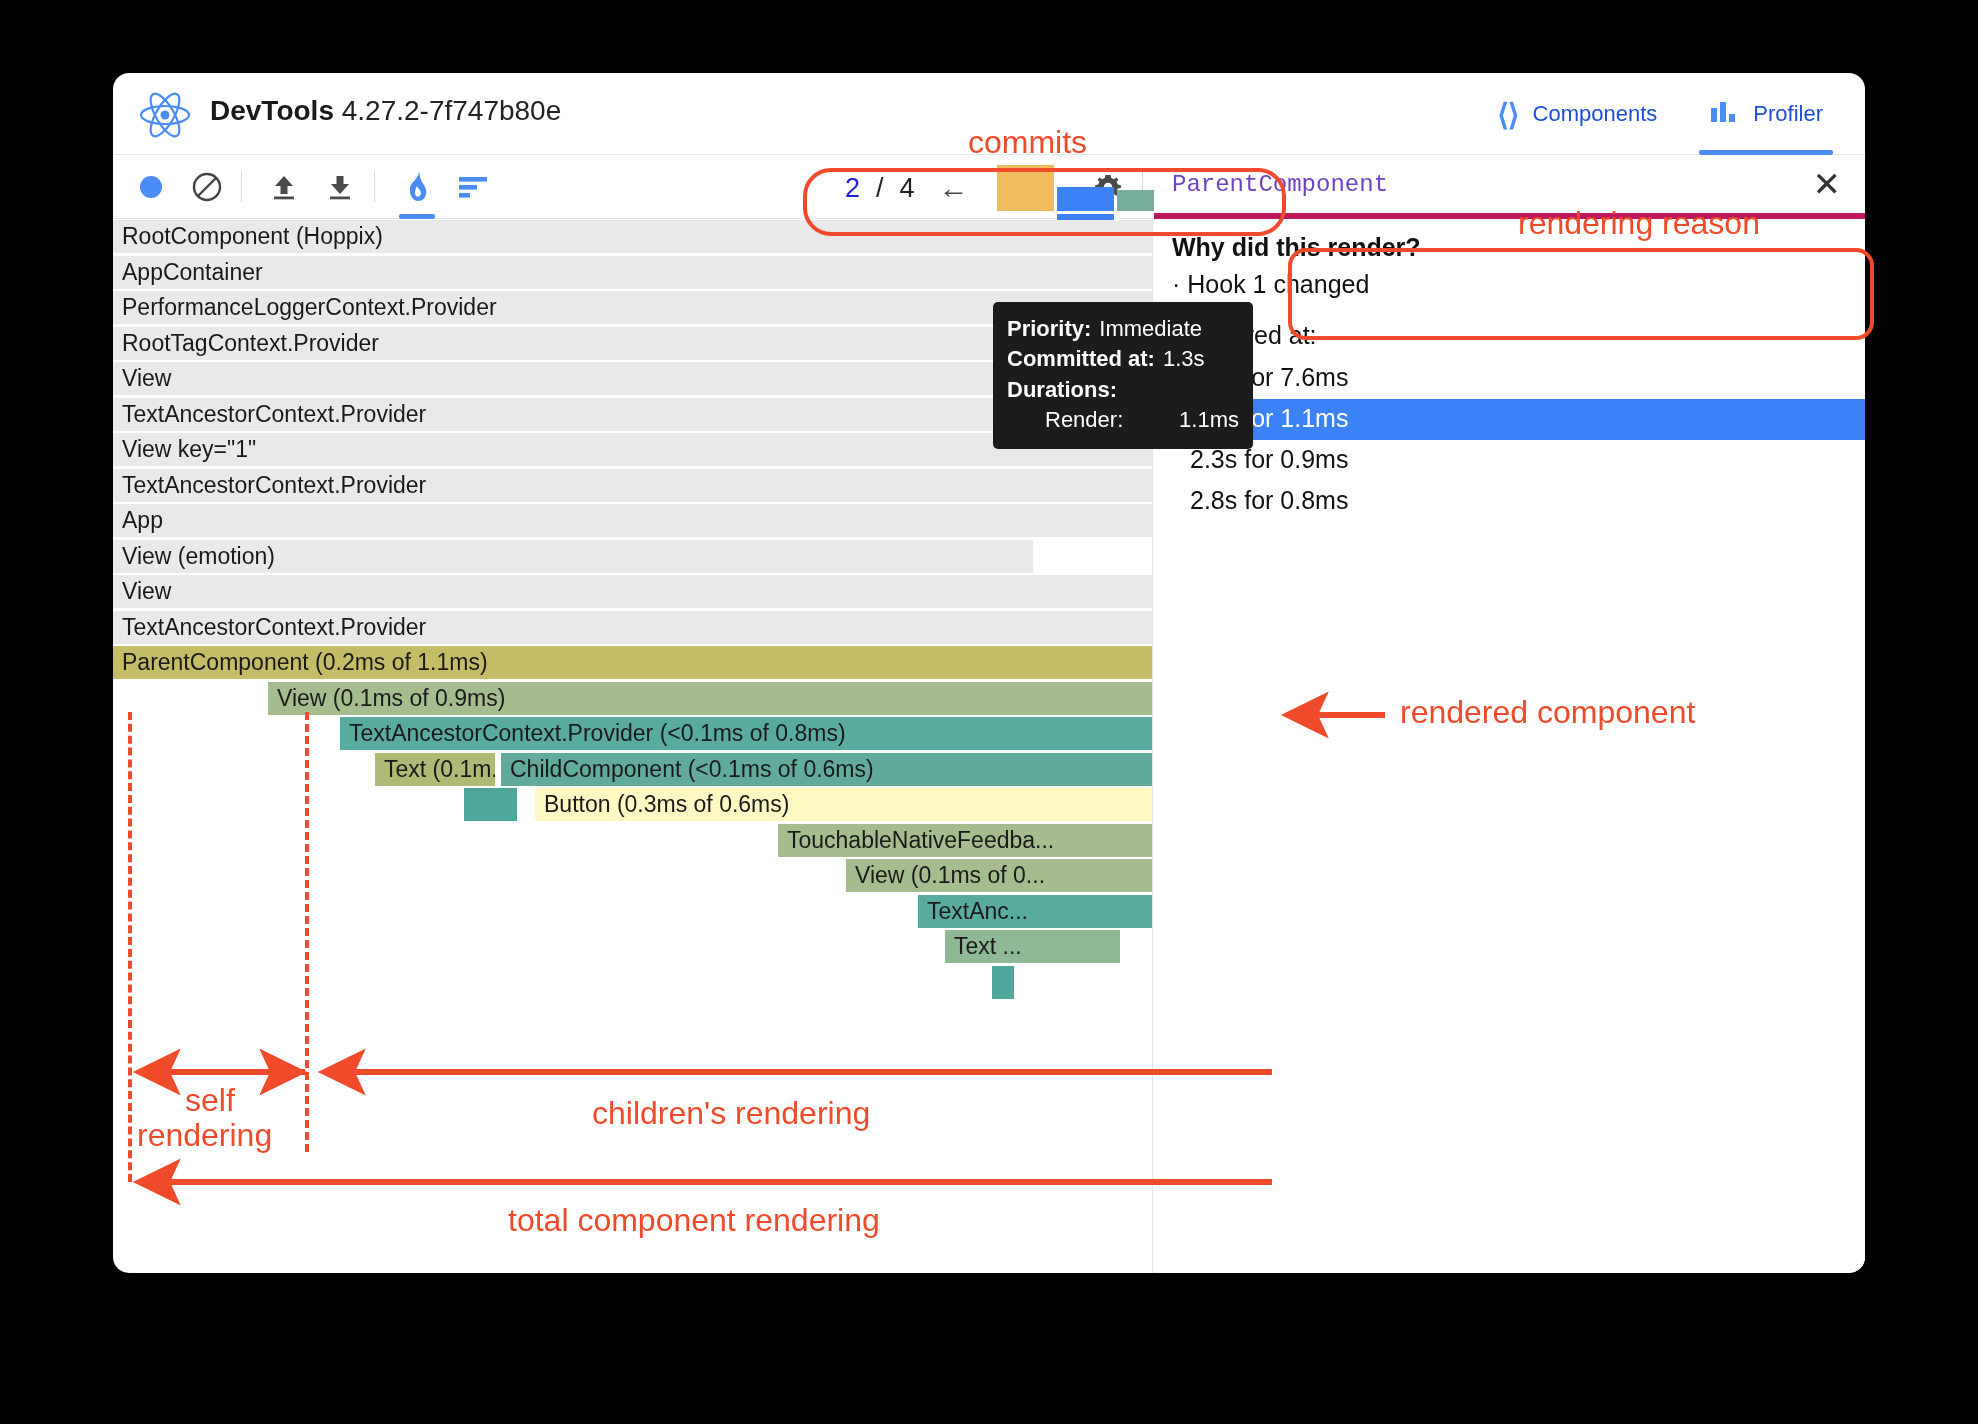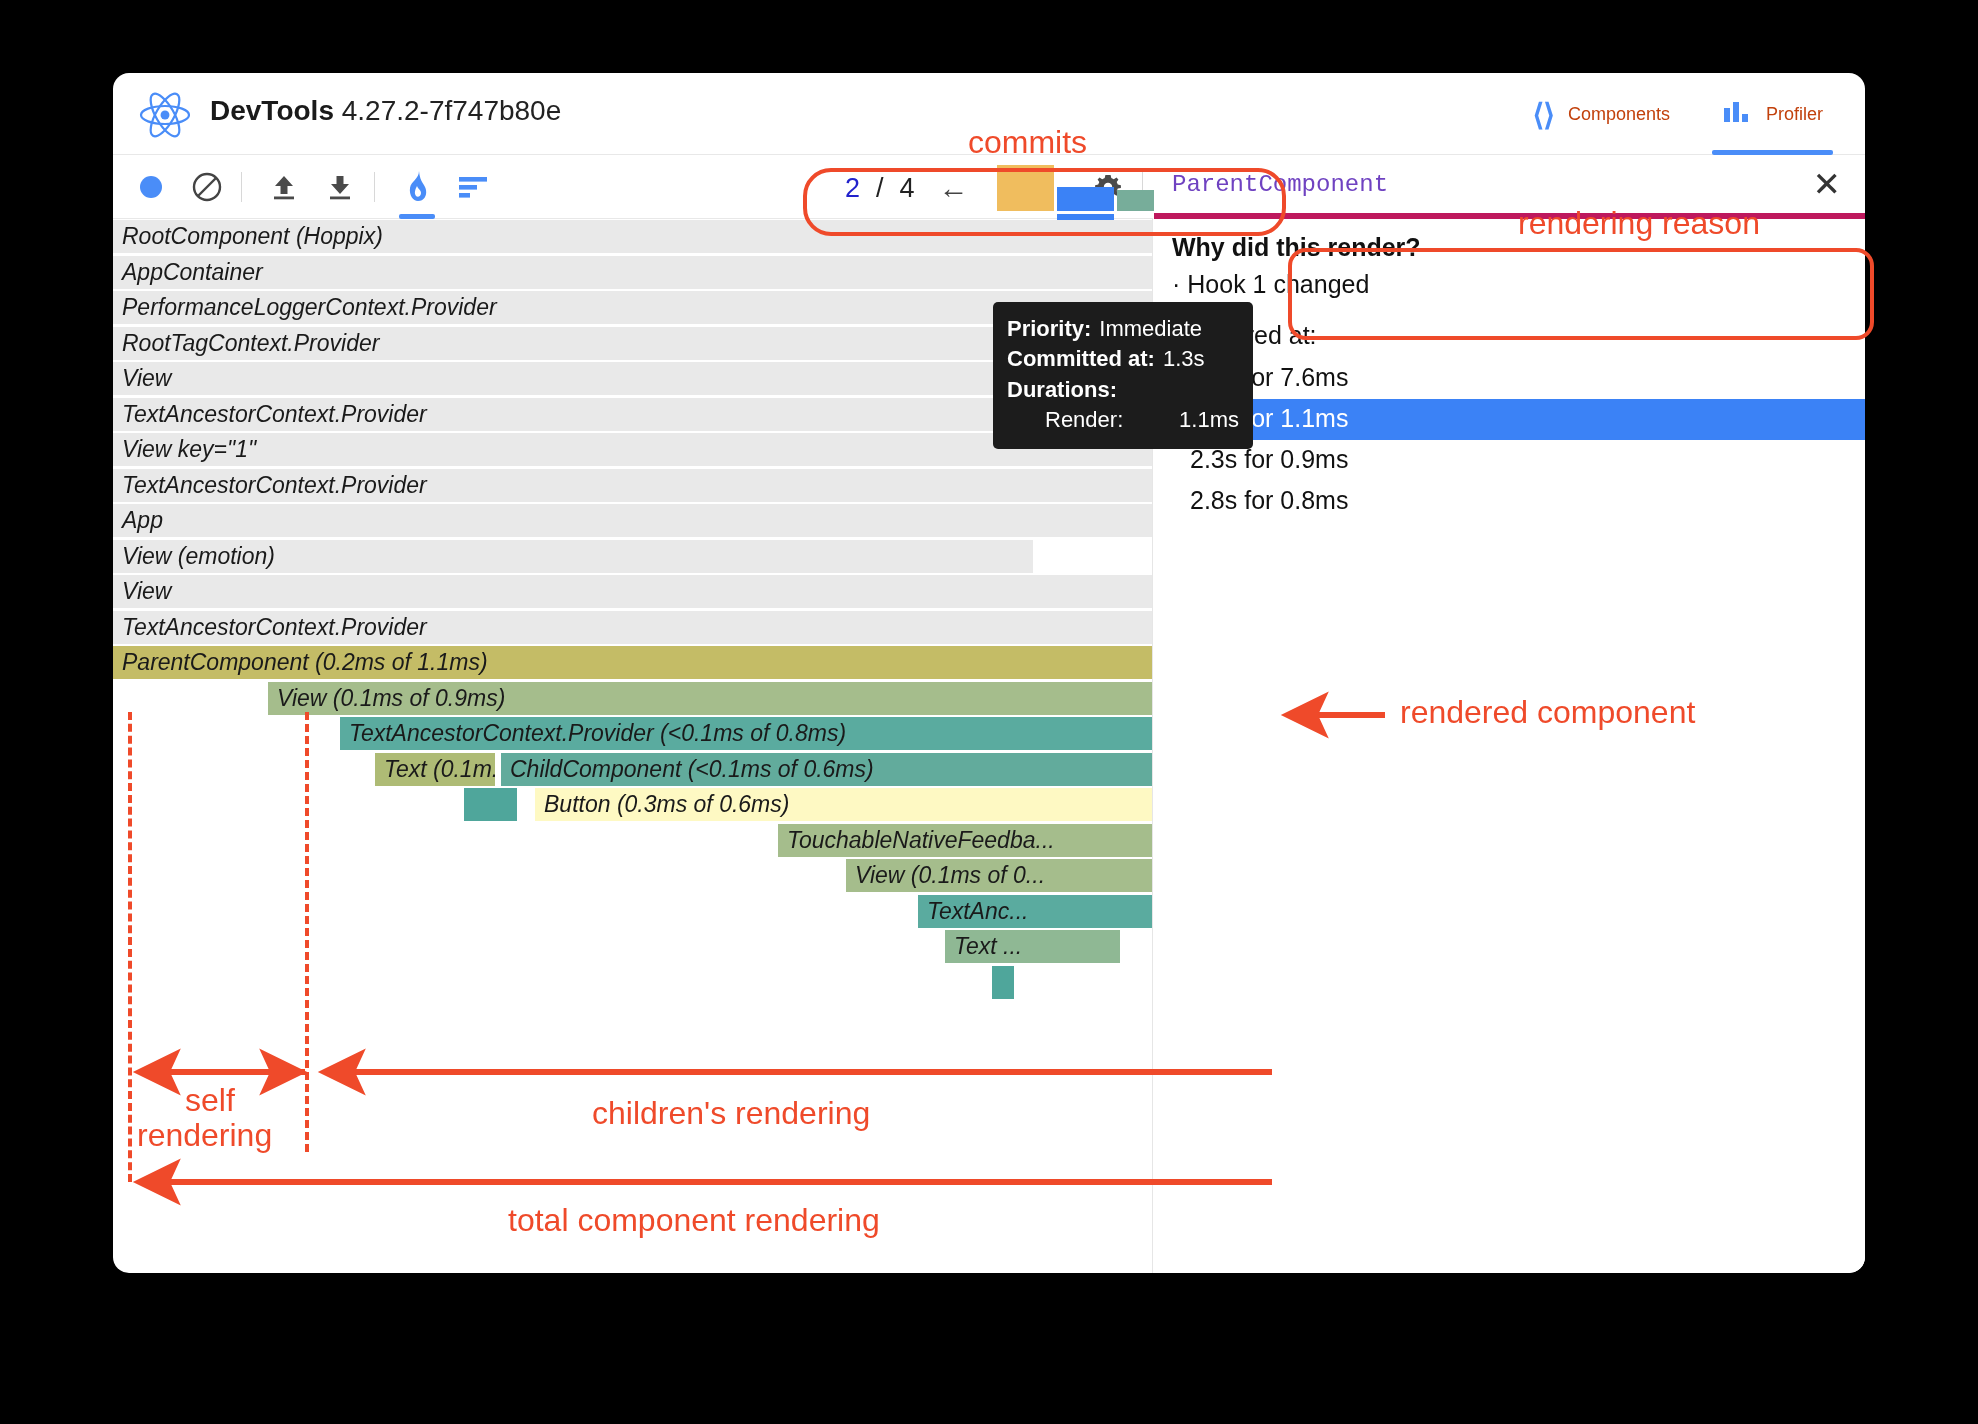--- a/index.html
+++ b/index.html
@@ -26,21 +26,21 @@
     white-space:nowrap;
   }
   .app-title b{font-weight:600;}
   .app-title span{font-weight:400;color:#222;}
 
   .tabs{position:absolute;right:16px;top:0;height:82px;display:flex;align-items:flex-start;}
   .tab{
     position:relative;height:82px;display:flex;align-items:center;gap:14px;
     padding:0 26px;cursor:pointer;box-sizing:border-box;
   }
-  .tab .tab-label{font-size:18px;color:#c2410c;}
+  .tab .tab-label{font-size:22px;color:#1d4ed8;}
   .tab.active::after{
     content:"";position:absolute;left:16px;right:16px;bottom:0;height:5px;
     background:#4a8df8;border-radius:2px;
   }
   .icon-code{color:#4a8df8;font-size:30px;font-weight:700;letter-spacing:-1px;}
 
   
   .toolbar{
     position:absolute;left:0;top:82px;width:1040px;height:64px;
     border-bottom:1px solid #e8e8e8;box-sizing:border-box;display:flex;align-items:center;
@@ -68,21 +68,21 @@
   .arrow-btn{font-size:30px;color:#444;padding:0 18px;cursor:pointer;line-height:1;}
   .commit-bars{display:flex;align-items:flex-end;height:46px;gap:3px;margin:0 10px;}
   .cbar{width:57px;position:relative;}
   .cbar.sel::after{
     content:"";position:absolute;left:0;right:0;bottom:-10px;height:7px;background:#3b82f6;
   }
 
   
   .flame{
     position:absolute;left:0;top:146px;width:1040px;bottom:0;
-    border-right:1px solid #e6e6e6;box-sizing:border-box;overflow:hidden;font-style:italic;
+    border-right:1px solid #e6e6e6;box-sizing:border-box;overflow:hidden;
   }
   .row{position:relative;height:35.5px;}
   .bar{
     position:absolute;top:1px;height:33px;box-sizing:border-box;
     display:flex;align-items:center;font-size:23px;color:#1a1a1a;
     padding-left:9px;white-space:nowrap;overflow:hidden;cursor:pointer;
   }
   .bar.grey{background:#e9e9e9;}
 
   

